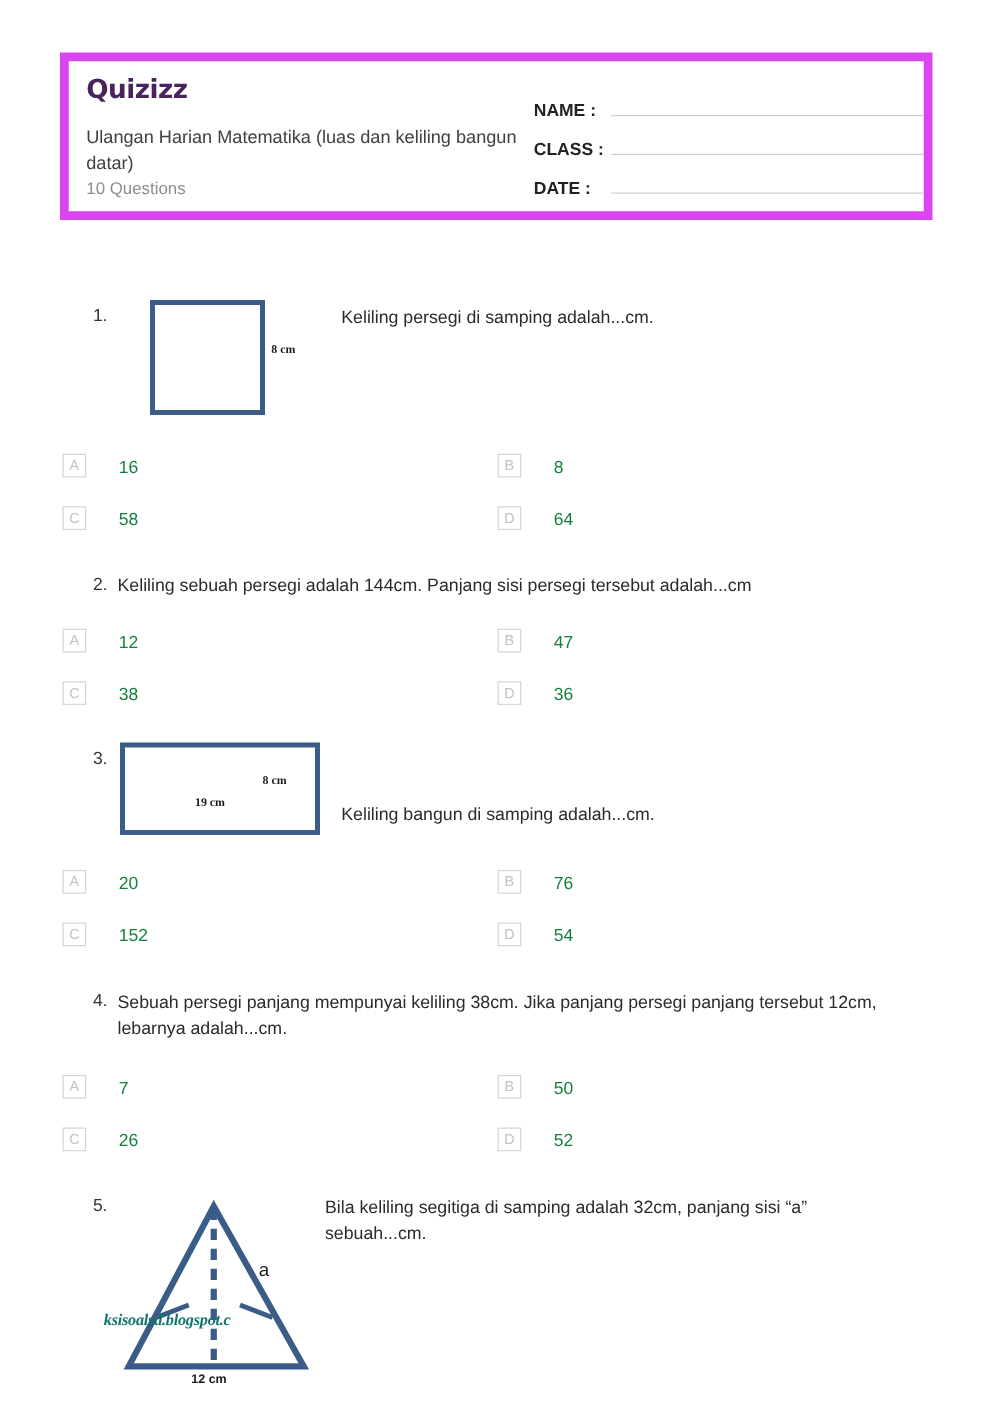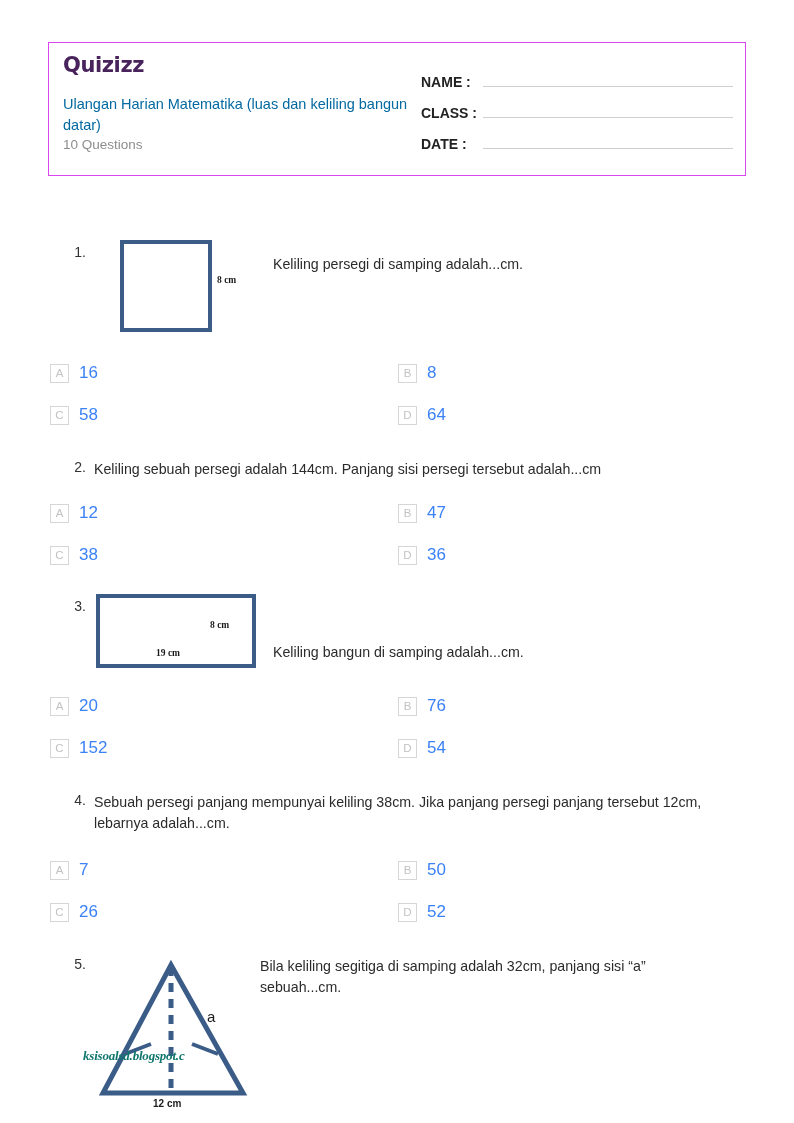--- a/index.html
+++ b/index.html
@@ -23,21 +23,21 @@
     height: 1123px;
   }
 
   
   .header-box {
     position: absolute;
     left: 48px;
     top: 42px;
     width: 698px;
     height: 134px;
-    border: 1px solid #d946ef;
+    border: 7px solid #d946ef;
     box-sizing: border-box;
     background: #fff;
   }
   .header-left {
     position: absolute;
     left: 14px;
     top: 12px;
     width: 355px;
   }
   .logo {
@@ -45,21 +45,21 @@
     font-size: 21px;
     font-weight: 700;
     color: #49245c;
     letter-spacing: -0.4px;
     line-height: 1;
     margin: 0 0 2px 0;
     display: block;
   }
   .quiz-title {
     font-size: 14.5px;
-    color: #0369a1;
+    color: #404040;
     line-height: 1.45;
     margin-top: 18px;
     display: block;
     font-weight: 400;
   }
   .quiz-count {
     font-size: 13.5px;
     color: #8d8d8d;
     display: block;
     margin-top: 1px;
@@ -135,23 +135,23 @@
     border: 1px solid #d6d6d6;
     box-sizing: border-box;
     font-size: 11.5px;
     color: #c2c2c2;
     display: flex;
     align-items: center;
     justify-content: center;
     font-family: "Liberation Sans", sans-serif;
   }
   .opt-text {
-    margin-left: 10px;
-    font-size: 17px;
-    color: #3b82f6;
+    margin-left: 26px;
+    font-size: 14px;
+    color: #15803d;
   }
 
   
   .figure {
     position: absolute;
   }
   .shape-sq {
     position: absolute;
     border: 4px solid #3a5c87;
     box-sizing: border-box;
@@ -220,21 +220,21 @@
       </div>
     </div>
   </div>
 
   <div class="q-block" style="top:244px;height:100px;">
     <span class="q-num">1.</span>
     <div class="figure" style="left:72px;top:-4px;width:175px;height:98px;">
       <div class="shape-sq" style="left:0px;top:0px;width:92px;height:92px;"></div>
       <span class="dim-label" style="left:97px;top:35px;">8 cm</span>
     </div>
-    <span class="q-text" style="left:225px;top:10px;width:460px;">Keliling persegi di samping adalah...cm.</span>
+    <span class="q-text" style="left:225px;top:0px;width:460px;">Keliling persegi di samping adalah...cm.</span>
   </div>
   <div class="options" style="top:363px;">
     <div class="opt-row">
       <div class="opt col-a">
         <span class="opt-letter">A</span>
         <span class="opt-text">16</span>
       </div>
       <div class="opt col-b">
         <span class="opt-letter">B</span>
         <span class="opt-text">8</span>
@@ -277,21 +277,21 @@
         <span class="opt-text">36</span>
       </div>
     </div>
   </div>
 
   <div class="q-block" style="top:598px;height:80px;">
     <span class="q-num">3.</span>
     <div class="figure" style="left:48px;top:-4px;width:165px;height:78px;">
       <div class="shape-sq" style="left:0px;top:0px;width:160px;height:74px;"></div>
       <span class="dim-label" style="left:114px;top:26px;">8 cm</span>
-      <span class="dim-label" style="left:60px;top:54px;">19 cm</span>
+      <span class="dim-label" style="left:60px;top:44px;">19 cm</span>
     </div>
     <span class="q-text" style="left:225px;top:0px;width:460px;margin-top:44px;">Keliling bangun di samping adalah...cm.</span>
   </div>
   <div class="options" style="top:696px;">
     <div class="opt-row">
       <div class="opt col-a">
         <span class="opt-letter">A</span>
         <span class="opt-text">20</span>
       </div>
       <div class="opt col-b">

